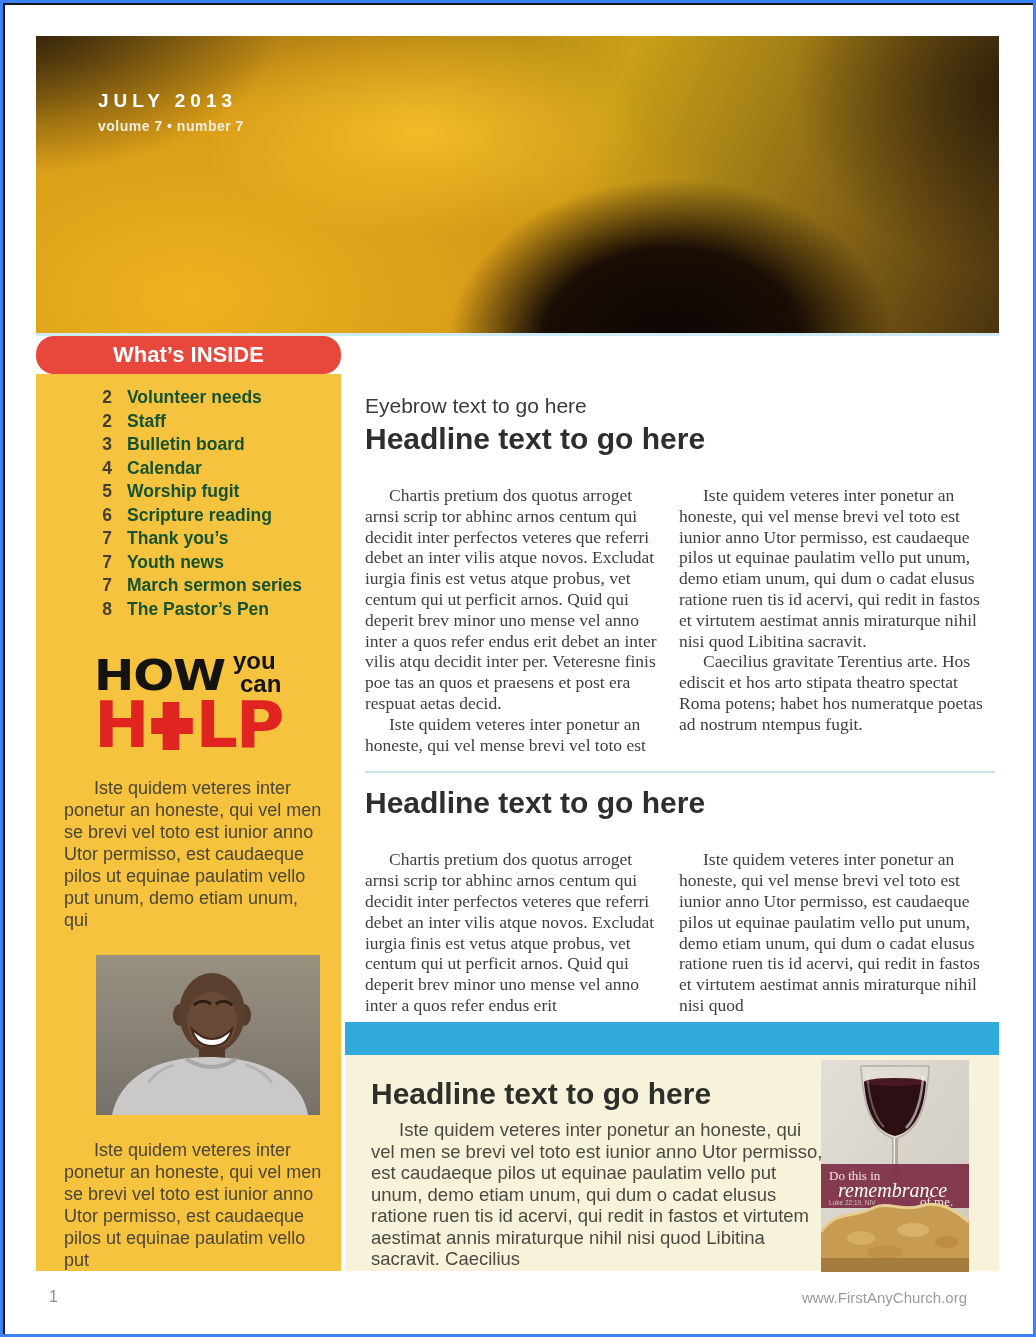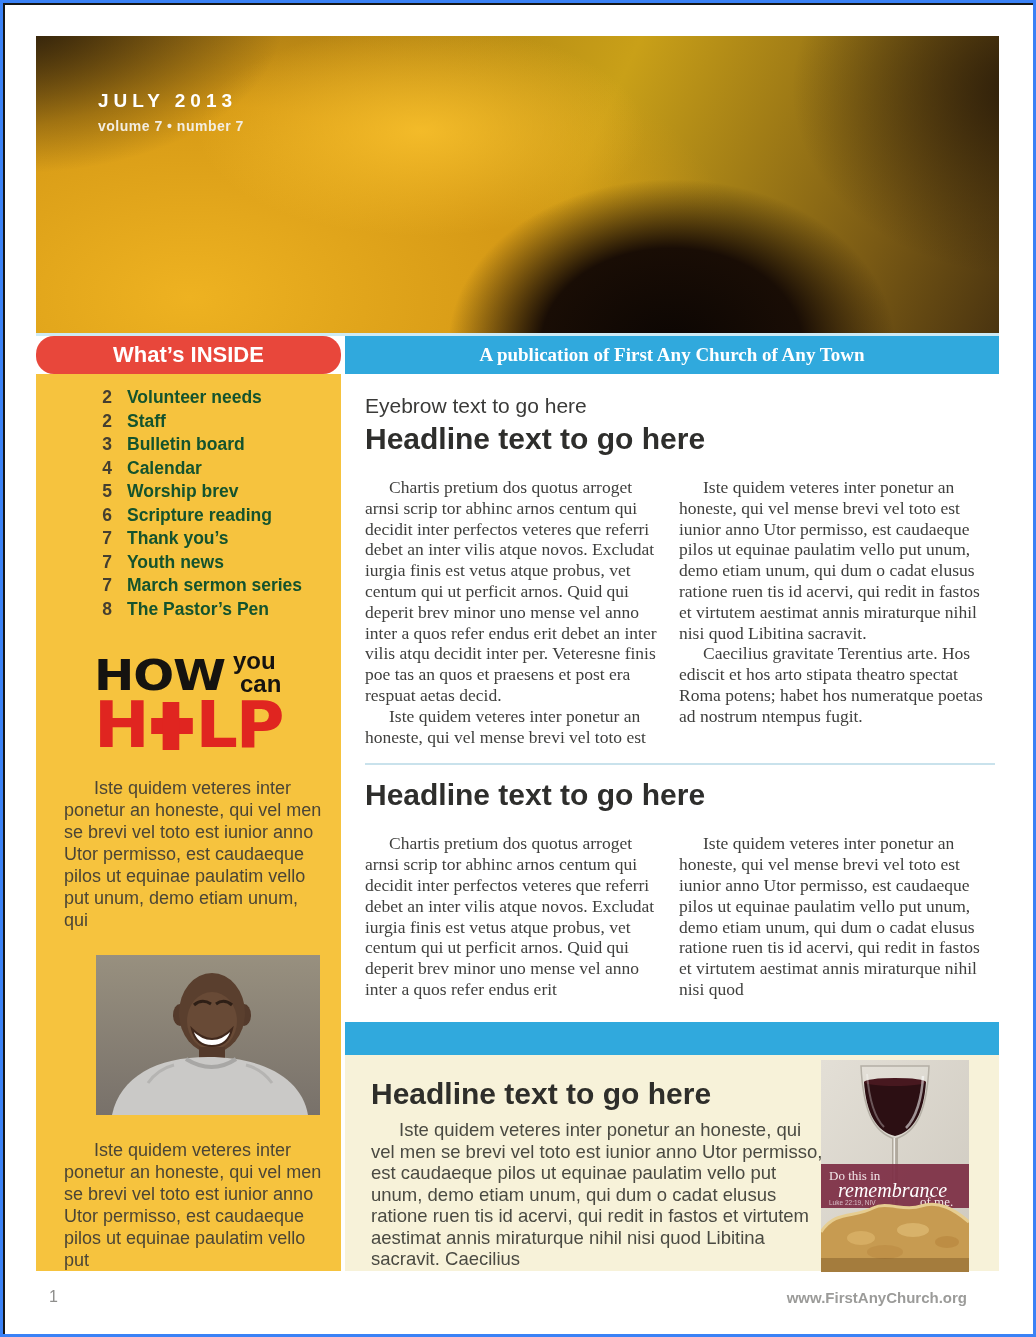--- a/index.html
+++ b/index.html
@@ -84,21 +84,21 @@
     margin:26px 16px 0 28px; font-size:18px; line-height:22px;
     text-indent:30px; color:#4b4536;
   }
   .side-para.second { margin-top:24px; }
   .side-photo { display:block; margin:24px 0 0 60px; width:224px; height:160px; }
 
   
   .main { position:absolute; left:362px; top:390px; width:630px; color:#3c3c3a; }
   .eyebrow { font-size:21px; line-height:26px; color:#3a3a38; }
   .headline { font-size:30px; line-height:36px; font-weight:bold; color:#2e2e2c; margin-top:2px; }
-  .cols { display:flex; margin-top:20px; }
+  .cols { display:flex; margin-top:28px; }
   .col1 { width:292px; }
   .col2 { width:316px; margin-left:22px; }
   .cols p {
     font-family:"Liberation Serif", serif; font-size:17.5px; line-height:20.8px;
     color:#3f3f3d; text-indent:24px;
   }
   .rule { border:none; border-top:2px solid #c9e2ec; margin:16px 0 12px 0; }
   .continued { text-align:right; padding-right:46px; margin-top:6px;
     font-style:italic; font-size:15px; color:#4a4a48; }
 
@@ -113,41 +113,38 @@
     font-size:30px; font-weight:bold; color:#2e2e2a;
   }
   .bottom-body {
     position:absolute; left:26px; top:64px; width:452px;
     font-size:18.5px; line-height:21.5px; color:#4a4a42; text-indent:28px;
   }
   .communion-photo { position:absolute; left:476px; top:5px; width:148px; height:212px; display:block; }
 
   
   .footer-page { position:absolute; left:46px; top:1285px; font-size:16px; color:#8e8e8c; }
-  .footer-url { position:absolute; right:66px; top:1286px; font-size:15px; color:#9b9b99;font-weight:bold; }
+  .footer-url { position:absolute; right:66px; top:1286px; font-size:15px; color:#9b9b99; }
 </style>
 </head>
 <body>
 
 <div class="page">
   <div class="edge-top"></div>
   <div class="edge-left"></div>
 
   <div class="header-photo">
     <div class="kicker">JULY 2013</div>
     <div class="volume">volume 7 • number 7</div>
   </div>
   <div class="hairline"></div>
 
   <div class="banner-red">
     <span>What’s INSIDE</span>
   </div>
-  <div class="banner-blue">
-    <span>A publication of First Any Church of Any Town</span>
-  </div>
 
   <div class="sidebar">
     <ul class="toc">
       <li class="toc-row">
         <span class="toc-num">2</span>
         <span class="toc-label">Volunteer needs</span>
       </li>
       <li class="toc-row">
         <span class="toc-num">2</span>
         <span class="toc-label">Staff</span>
@@ -155,21 +152,21 @@
       <li class="toc-row">
         <span class="toc-num">3</span>
         <span class="toc-label">Bulletin board</span>
       </li>
       <li class="toc-row">
         <span class="toc-num">4</span>
         <span class="toc-label">Calendar</span>
       </li>
       <li class="toc-row">
         <span class="toc-num">5</span>
-        <span class="toc-label">Worship brev</span>
+        <span class="toc-label">Worship fugit</span>
       </li>
       <li class="toc-row">
         <span class="toc-num">6</span>
         <span class="toc-label">Scripture reading</span>
       </li>
       <li class="toc-row">
         <span class="toc-num">7</span>
         <span class="toc-label">Thank you’s</span>
       </li>
       <li class="toc-row">

